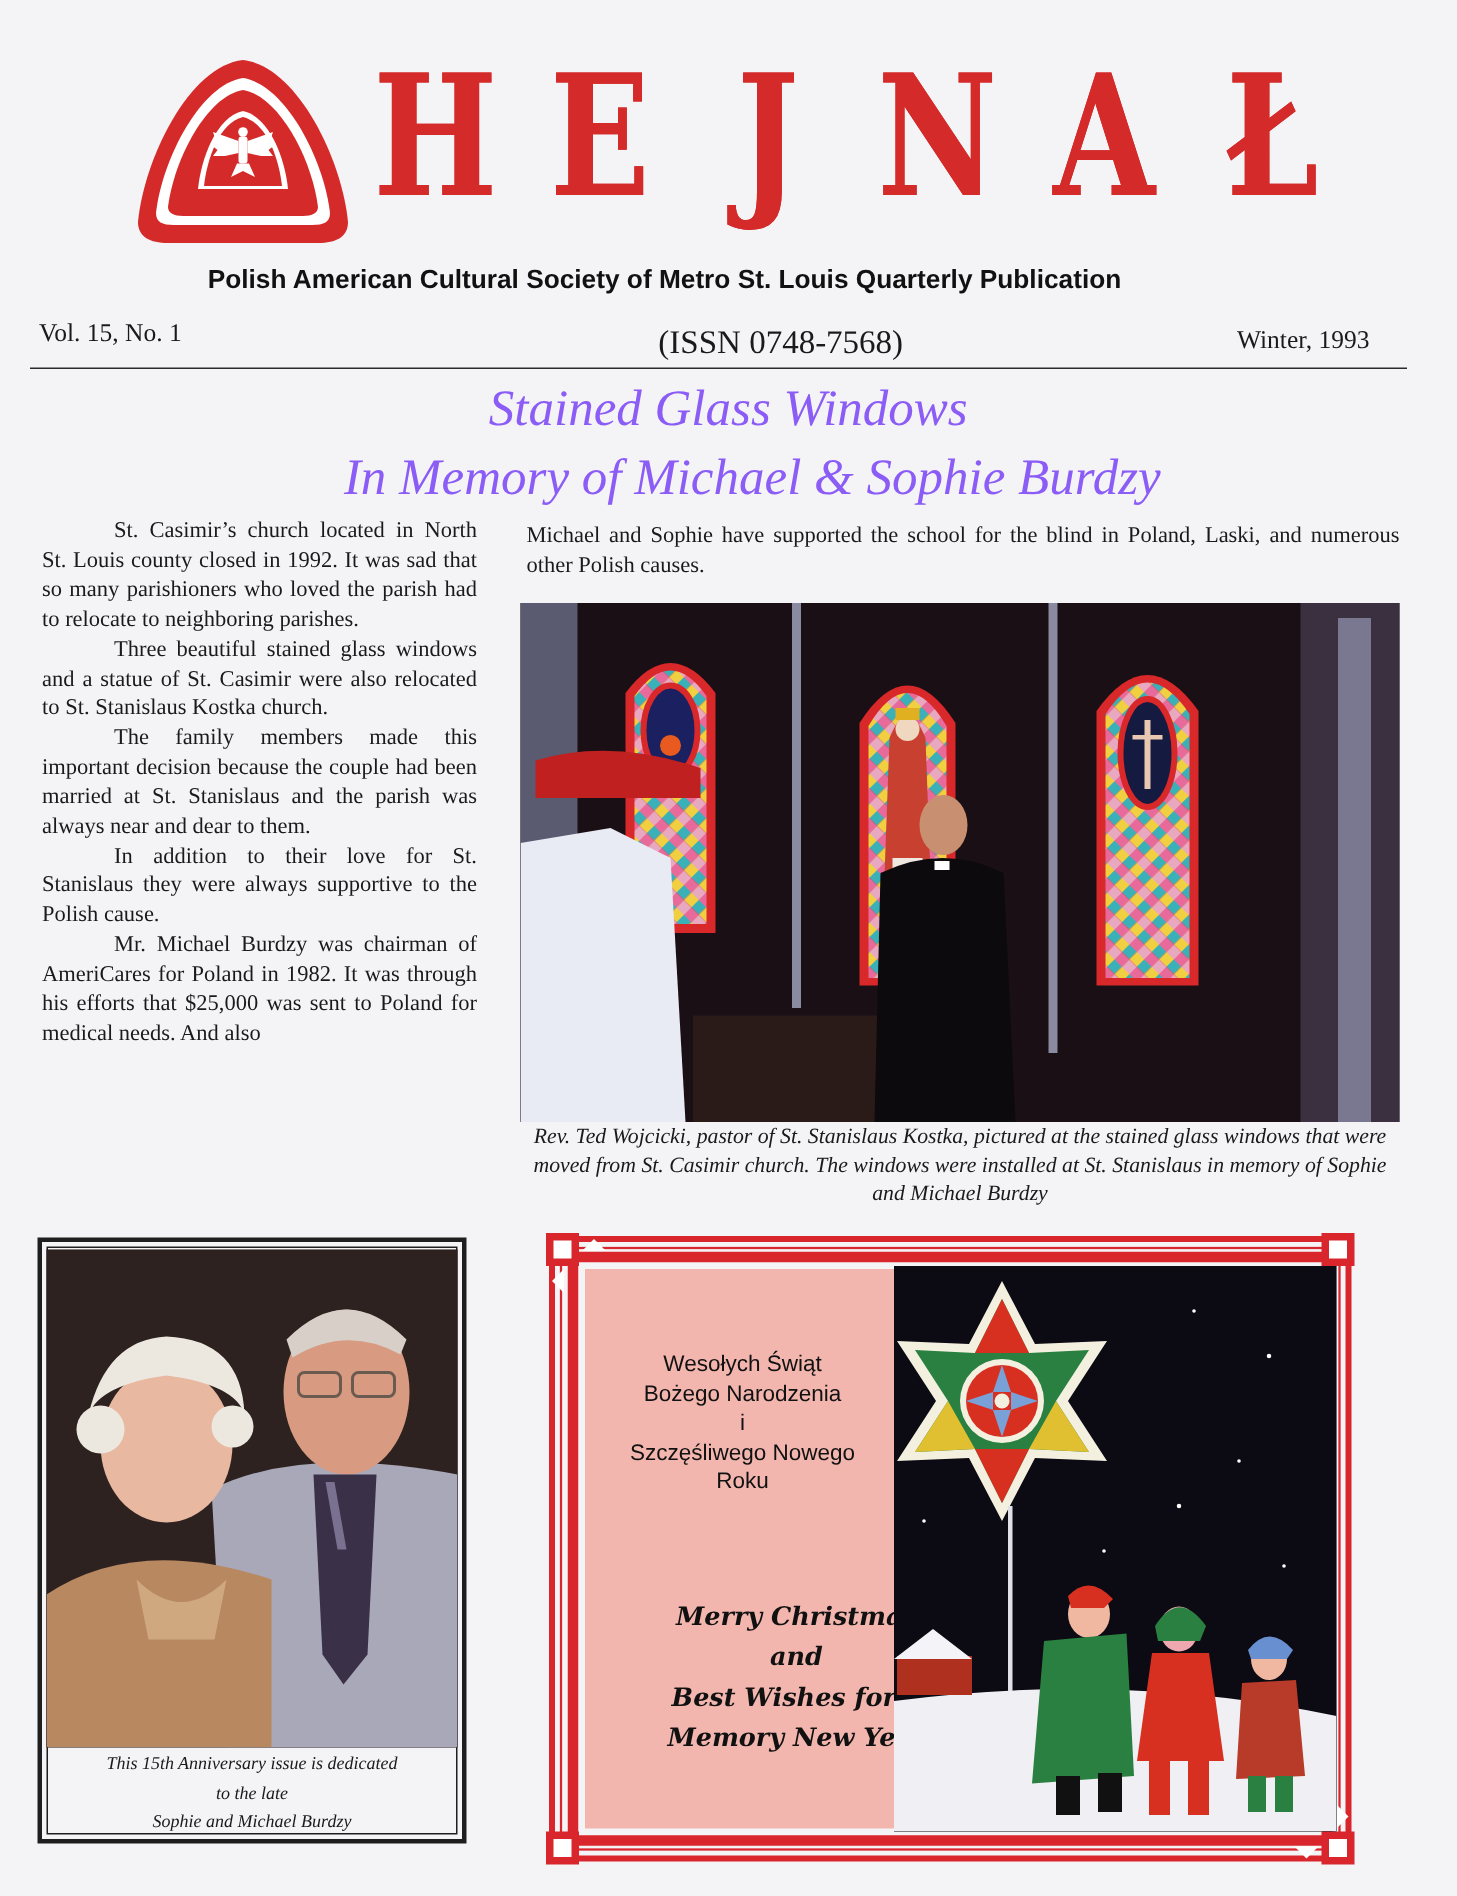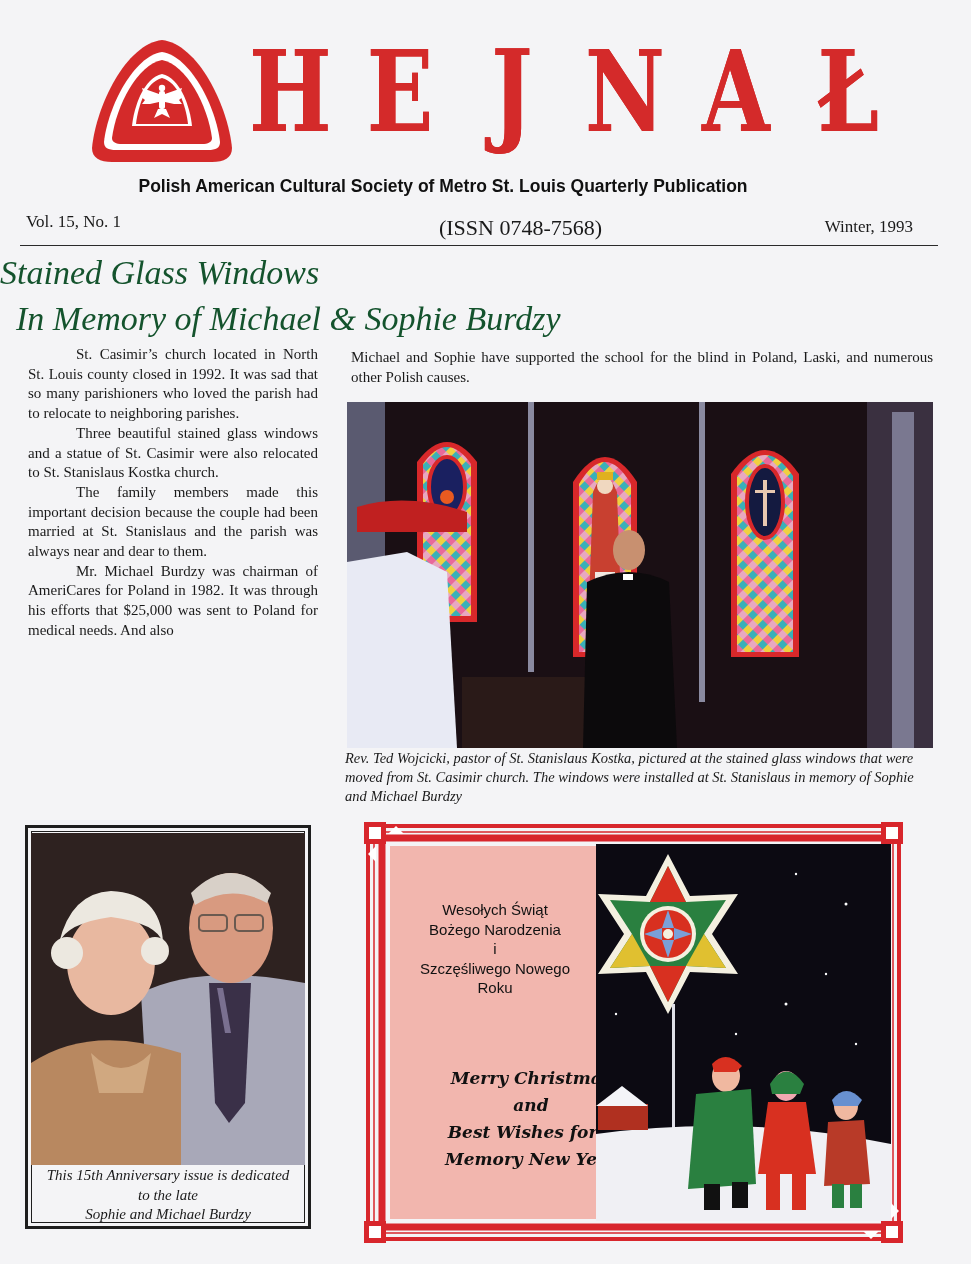--- a/index.html
+++ b/index.html
@@ -21,40 +21,40 @@
     text-shadow: 0 0 0 #d42a2a;
     width:100px; text-align:center;
   }
 
   #subtitle { left:0; top:176px; width:886px; text-align:center; font-family:"Liberation Sans", sans-serif; font-weight:bold; font-size:17.5px; color:#111; }
   #vol { left:26px; top:212px; font-size:17px; }
   #issn { left:0; width:971px; top:215px; text-align:center; font-size:22px; padding-left:70px; box-sizing:border-box; }
   #season { right:58px; top:217px; font-size:17px; }
   #rule { left:20px; top:245px; width:918px; height:1px; background:#2a2a2a; }
 
-  #headline1, #headline2 { left:0; width:971px; text-align:left; font-style:italic; color:#14532d; font-size:34px; }
+  #headline1, #headline2 { left:0; width:971px; text-align:center; font-style:italic; color:#8b5cf6; font-size:34px; }
   #headline1 { top:254px; padding-left:0; }
   #headline2 { top:300px; padding-left:16px; }
 
   
   .col { font-size:15px; line-height:19.7px; text-align:justify; }
   #col-left { left:28px; top:345px; width:290px; }
   #col-left p { margin:0; text-indent:48px; }
   #col-right { left:351px; top:348px; width:582px; }
   #col-right p { margin:0; }
 
   
   #church-photo { left:347px; top:402px; width:586px; height:346px; background:#120c10; overflow:hidden; }
-  #photo-caption { left:345px; top:749px; width:590px; font-style:italic; font-size:14.5px; line-height:19px; }
+  #photo-caption { left:345px; top:749px; width:590px; text-align:center; font-style:italic; font-size:14.5px; line-height:19px; }
 
   
   #couple-frame { left:25px; top:825px; width:286px; height:404px; border:3px solid #1e1e1e; box-sizing:border-box; background:#f4f4f6; }
   #couple-inner { position:absolute; left:3px; top:3px; right:3px; bottom:3px; border:1.5px solid #1e1e1e; }
   #couple-photo { position:absolute; left:3px; top:5px; right:3px; height:332px; background:#2a1d1c; overflow:hidden; }
-  #couple-caption { position:absolute; left:0; right:0; top:338px; text-align:center; font-style:italic; font-size:15px; line-height:19.5px; }
+  #couple-caption { position:absolute; left:0; right:0; top:338px; text-align:center; font-style:italic; font-size:12px; line-height:19.5px; }
 
   
   #card { left:362px; top:820px; width:543px; height:425px; }
   #card-pink { position:absolute; left:28px; top:26px; width:210px; height:373px; background:#f2b6ae; }
   #card-polish { position:absolute; left:28px; top:80px; width:210px; text-align:center; font-family:"Liberation Sans", sans-serif; font-size:15px; line-height:19.5px; color:#111; }
   #card-english { position:absolute; left:28px; top:245px; width:210px; text-align:center; font-family:"DejaVu Serif", serif; font-style:italic; font-weight:bold; font-size:17px; line-height:27px; color:#111;padding-left:36px; }
   #card-art { position:absolute; left:234px; top:24px; width:295px; height:377px; background:#0c0a10; overflow:hidden; }
 </style>
 </head>
 <body>
@@ -93,20 +93,21 @@
 <div id="season" class="abs">Winter, 1993</div>
 <div id="rule" class="abs"></div>
 
 <div id="headline1" class="abs">Stained Glass Windows</div>
 <div id="headline2" class="abs">In Memory of Michael &amp; Sophie Burdzy</div>
 
 <div id="col-left" class="abs col">
   <p>St. Casimir’s church located in North St. Louis county closed in 1992.  It was sad that so many parishioners who loved the parish had to relocate to neighboring parishes.</p>
   <p>Three beautiful stained glass windows and a statue of St. Casimir were also relocated to St. Stanislaus Kostka church.</p>
   <p>The family members made this important decision because the couple had been married at St. Stanislaus and the parish was always near and dear to them.</p>
+  <p>In addition to their love for St. Stanislaus they were always supportive to the Polish cause.</p>
   <p>Mr. Michael Burdzy was chairman of AmeriCares for Poland in 1982.  It was through his efforts that $25,000 was sent to Poland for medical needs.  And also</p>
 </div>
 
 <div id="col-right" class="abs col">
   <p>Michael and Sophie have supported the school for the blind in Poland, Laski, and numerous other Polish causes.</p>
 </div>
 
 <div id="church-photo" class="abs" title="Priest standing before three stained glass windows in a sacristy">
   <svg width="586" height="346" viewBox="0 0 586 346">
     <defs>

